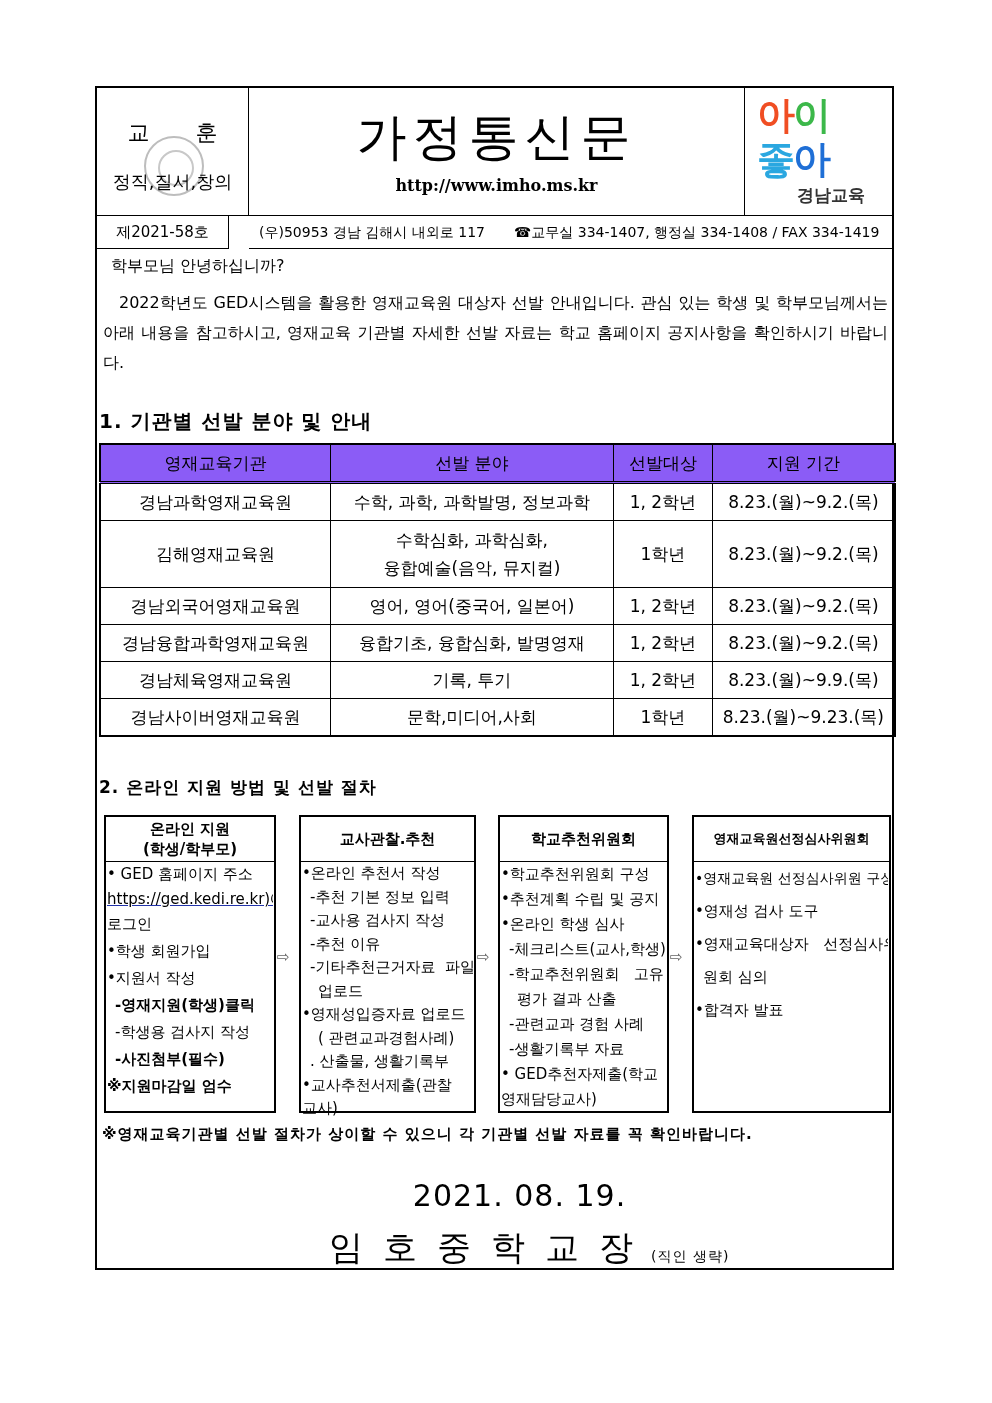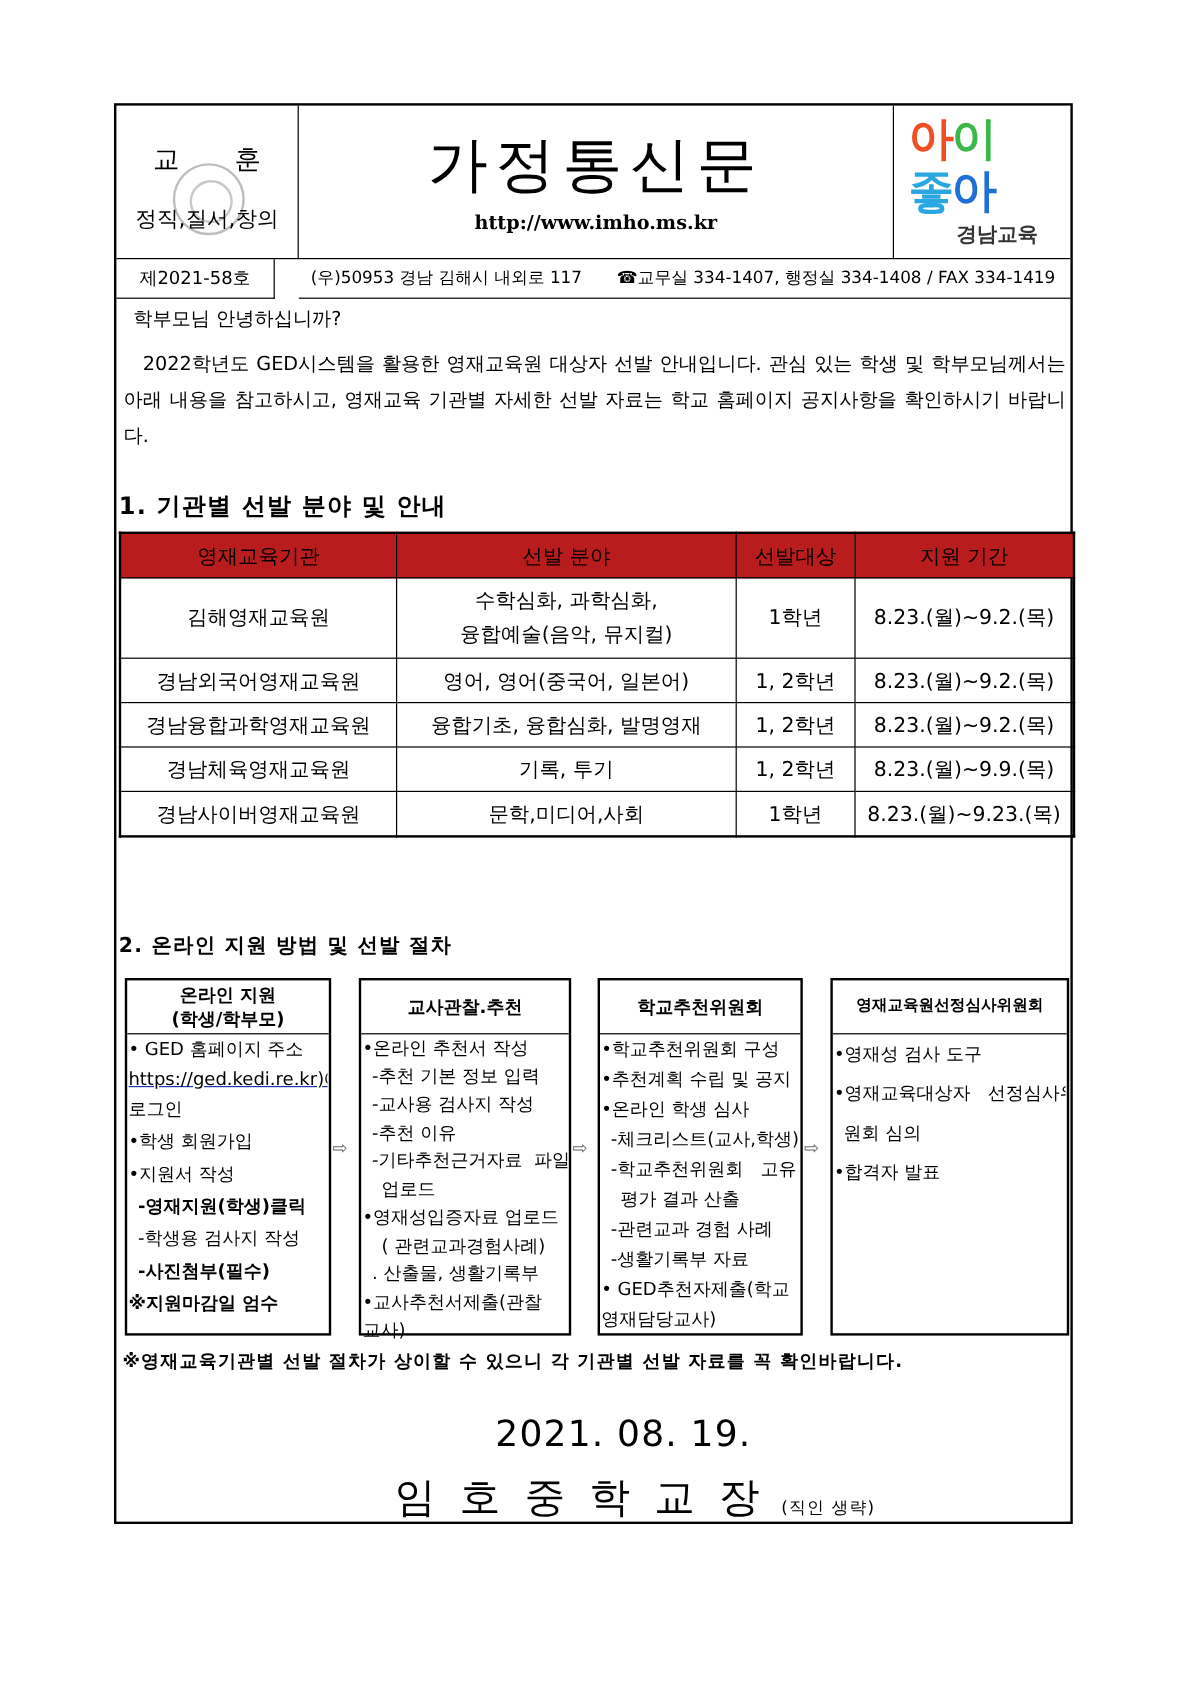--- a/index.html
+++ b/index.html
@@ -33,21 +33,21 @@
   .logo-sub { position:absolute; left:52px; top:96px; font-size:17px; font-weight:bold; color:#333; }
 
   
   .greeting { left:14px; top:168px; font-size:16px; }
   .intro { left:0; top:200px; width:795px; padding:0 4px 0 6px; box-sizing:border-box; font-size:16px; line-height:30px; text-align:justify; text-indent:16px; }
 
   .sec1 { left:2px; top:320px; font-size:20px; font-weight:bold; letter-spacing:1px; }
 
   table.grid { position:absolute; left:2px; top:355px; width:797px; border-collapse:collapse; font-size:17px; }
   table.grid th, table.grid td { border:1px solid #000; text-align:center; padding:0 4px; }
-  table.grid th { background:#b91c1c; font-weight:normal; height:36px;margin-left:36px; }
+  table.grid th { background:#8b5cf6; font-weight:normal; height:36px;margin-left:36px; }
   table.grid tr.first-row td { border-top:3px double #000; }
   table.grid td { height:36px; }
   table.grid td.tall { height:66px; line-height:28px; }
   table.grid { border:2px solid #000; }
 
   .sec2 { left:2px; top:688px; font-size:17px; font-weight:bold; letter-spacing:1px; }
 
   .box { position:absolute; border:2px solid #000; box-sizing:border-box; top:727px; height:298px; }
   .box-head { border-bottom:1px solid #000; text-align:center; font-size:15px; font-weight:bold; height:44px; display:flex; flex-direction:column; justify-content:center; line-height:20px; }
   .box-body { font-size:15px; line-height:25px; padding:0 1px; }
@@ -114,20 +114,26 @@
         <col style="width:99px">
         <col style="width:183px">
     </colgroup>
     <tbody>
         <tr>
       <th>영재교육기관</th>
       <th>선발 분야</th>
       <th>선발대상</th>
       <th>지원 기간</th>
     </tr>
+    <tr class="first-row">
+      <td>경남과학영재교육원</td>
+      <td>수학, 과학, 과학발명, 정보과학</td>
+      <td>1, 2학년</td>
+      <td>8.23.(월)~9.2.(목)</td>
+    </tr>
     <tr>
       <td class="tall">김해영재교육원</td>
       <td class="tall">
             <div>수학심화, 과학심화,</div>
             <div>융합예술(음악, 뮤지컬)</div>
           </td>
       <td class="tall">1학년</td>
       <td class="tall">8.23.(월)~9.2.(목)</td>
     </tr>
     <tr>
@@ -218,20 +224,21 @@
     </div>
   </div>
 
   <div class="abs arrow" style="left:573px">⇨</div>
 
   <div class="box b4">
     <div class="box-head" style="font-size:13px">
       <div>영재교육원선정심사위원회</div>
     </div>
     <div class="box-body">
+      <div style="font-size:14px">•영재교육원 선정심사위원 구성</div>
       <div>•영재성 검사 도구</div>
       <div style="white-space:pre">•영재교육대상자   선정심사위</div>
       <div class="ind">원회 심의</div>
       <div>•합격자 발표</div>
     </div>
   </div>
 
   <div class="abs note">※영재교육기관별 선발 절차가 상이할 수 있으니 각 기관별 선발 자료를 꼭 확인바랍니다.</div>
   <div class="abs date">2021. 08. 19.</div>
   <div class="abs signer">임호중학교장</div>

